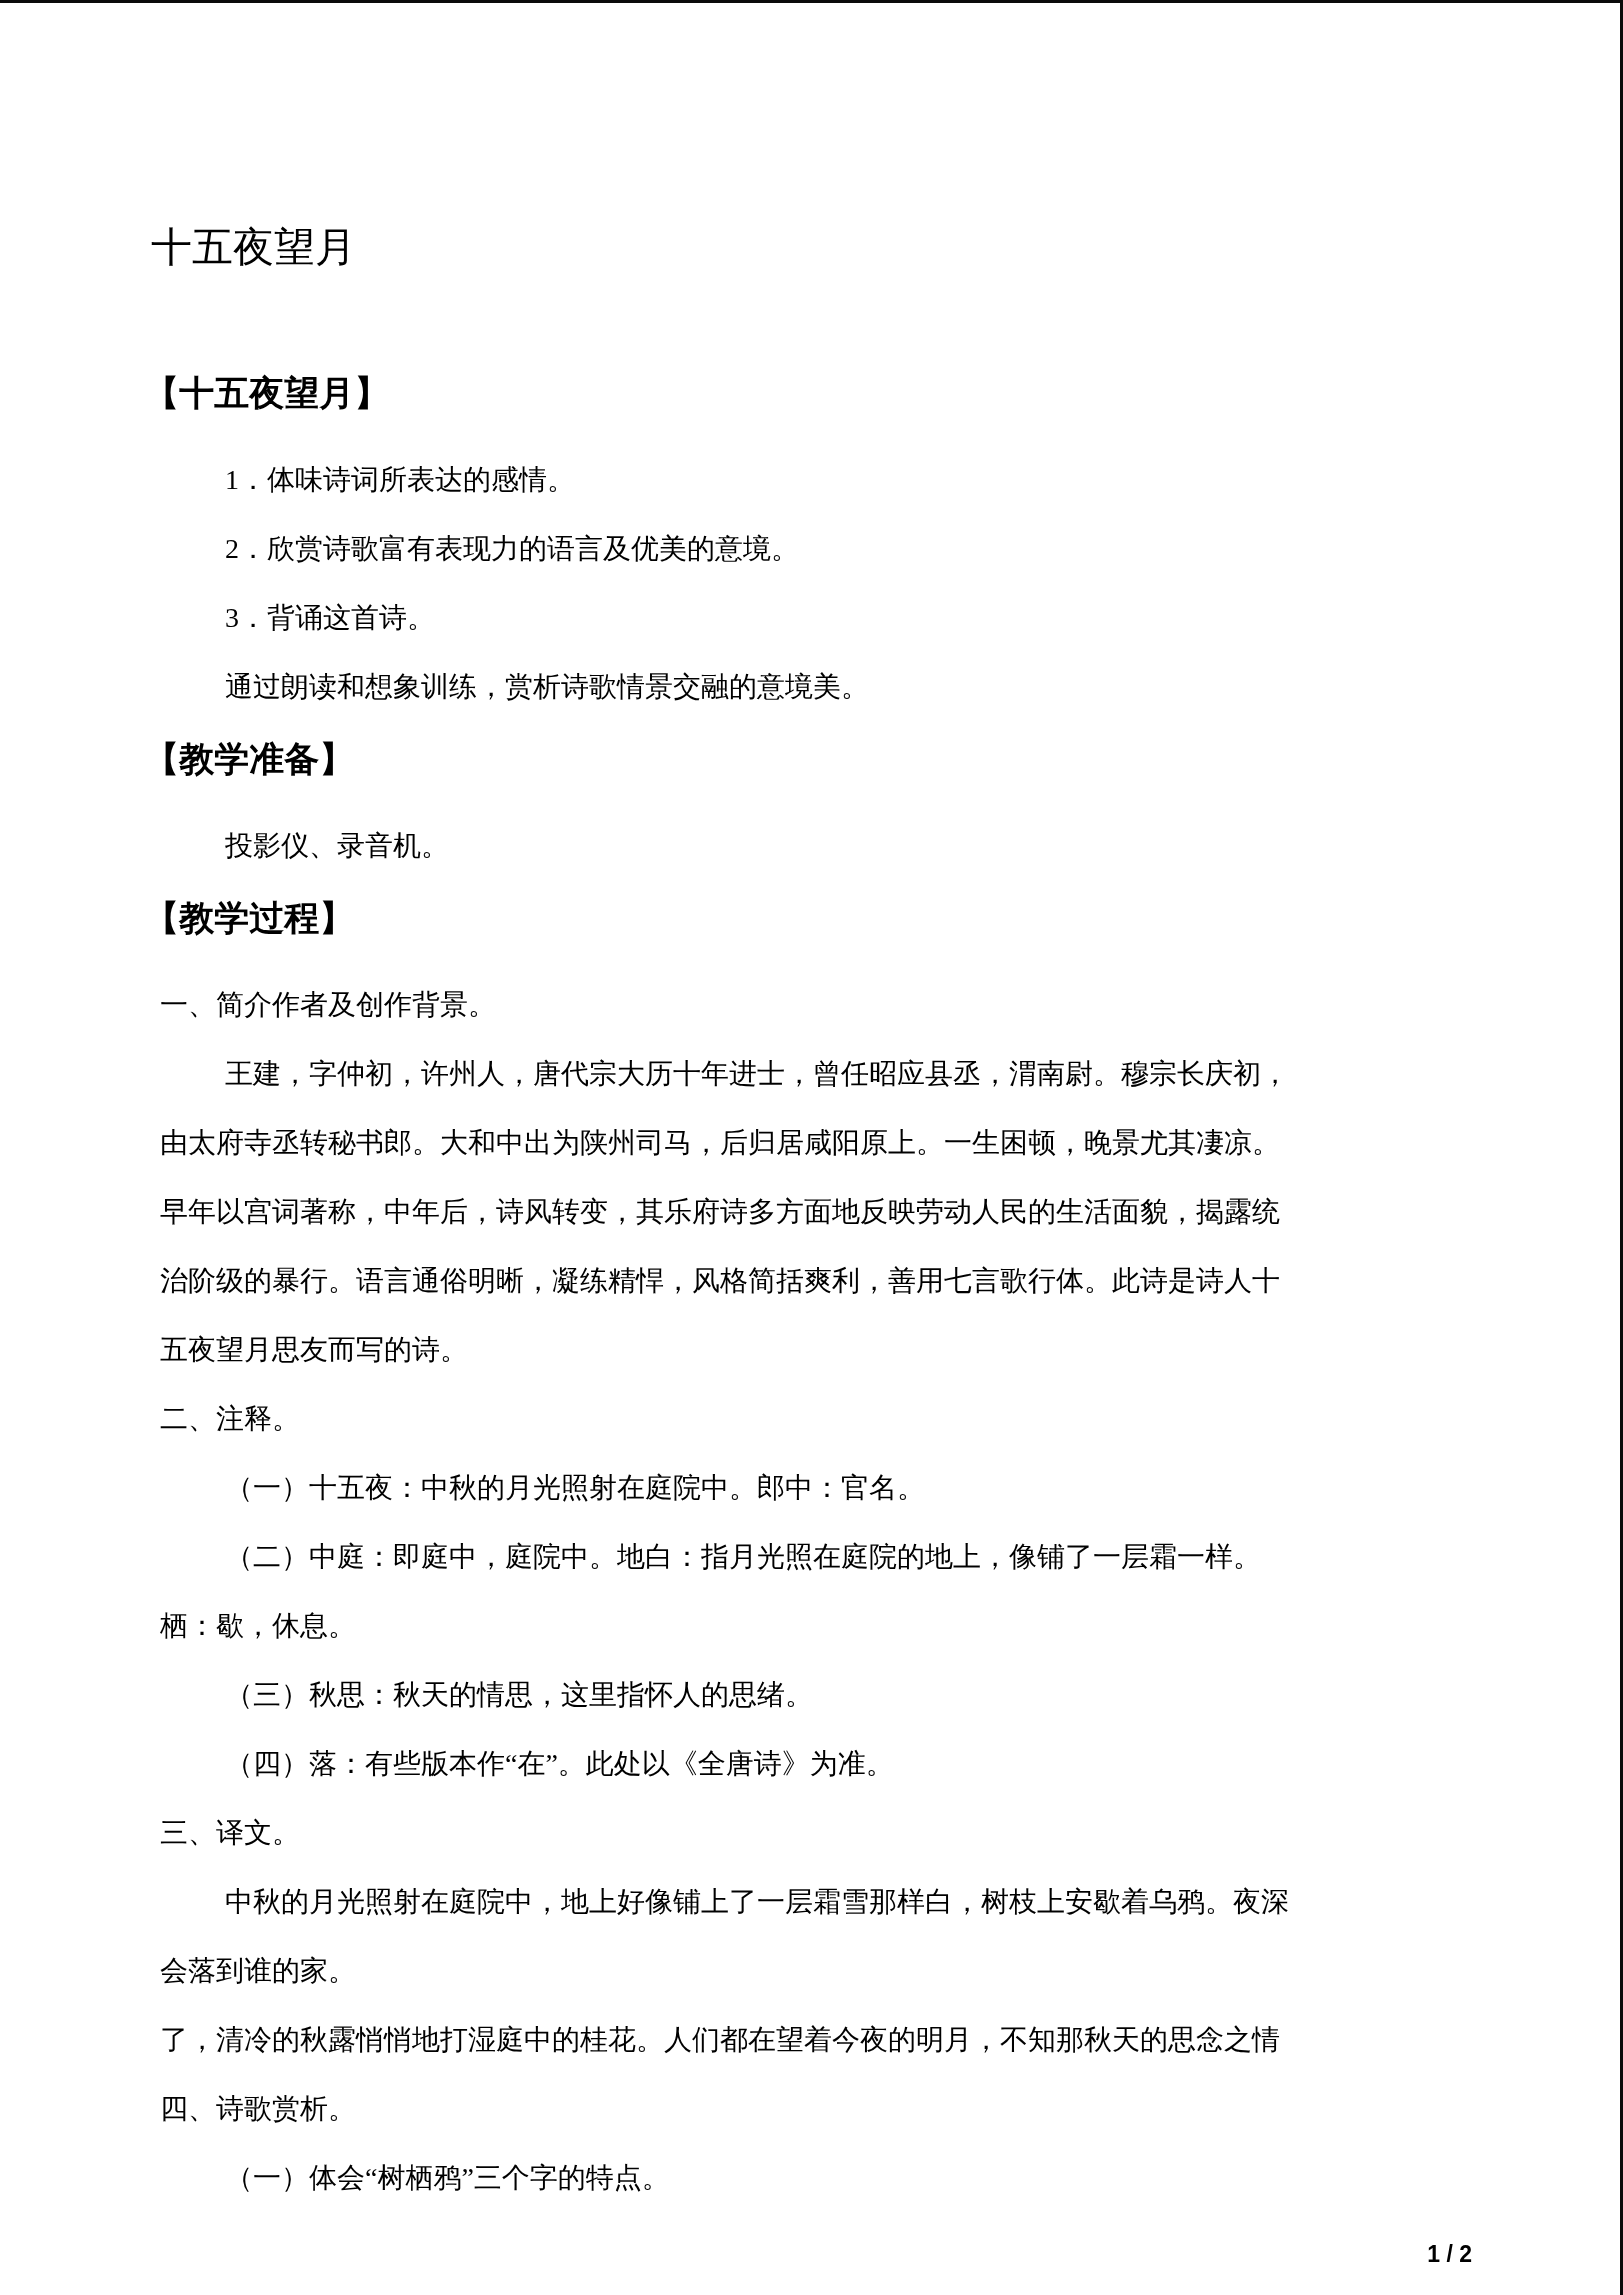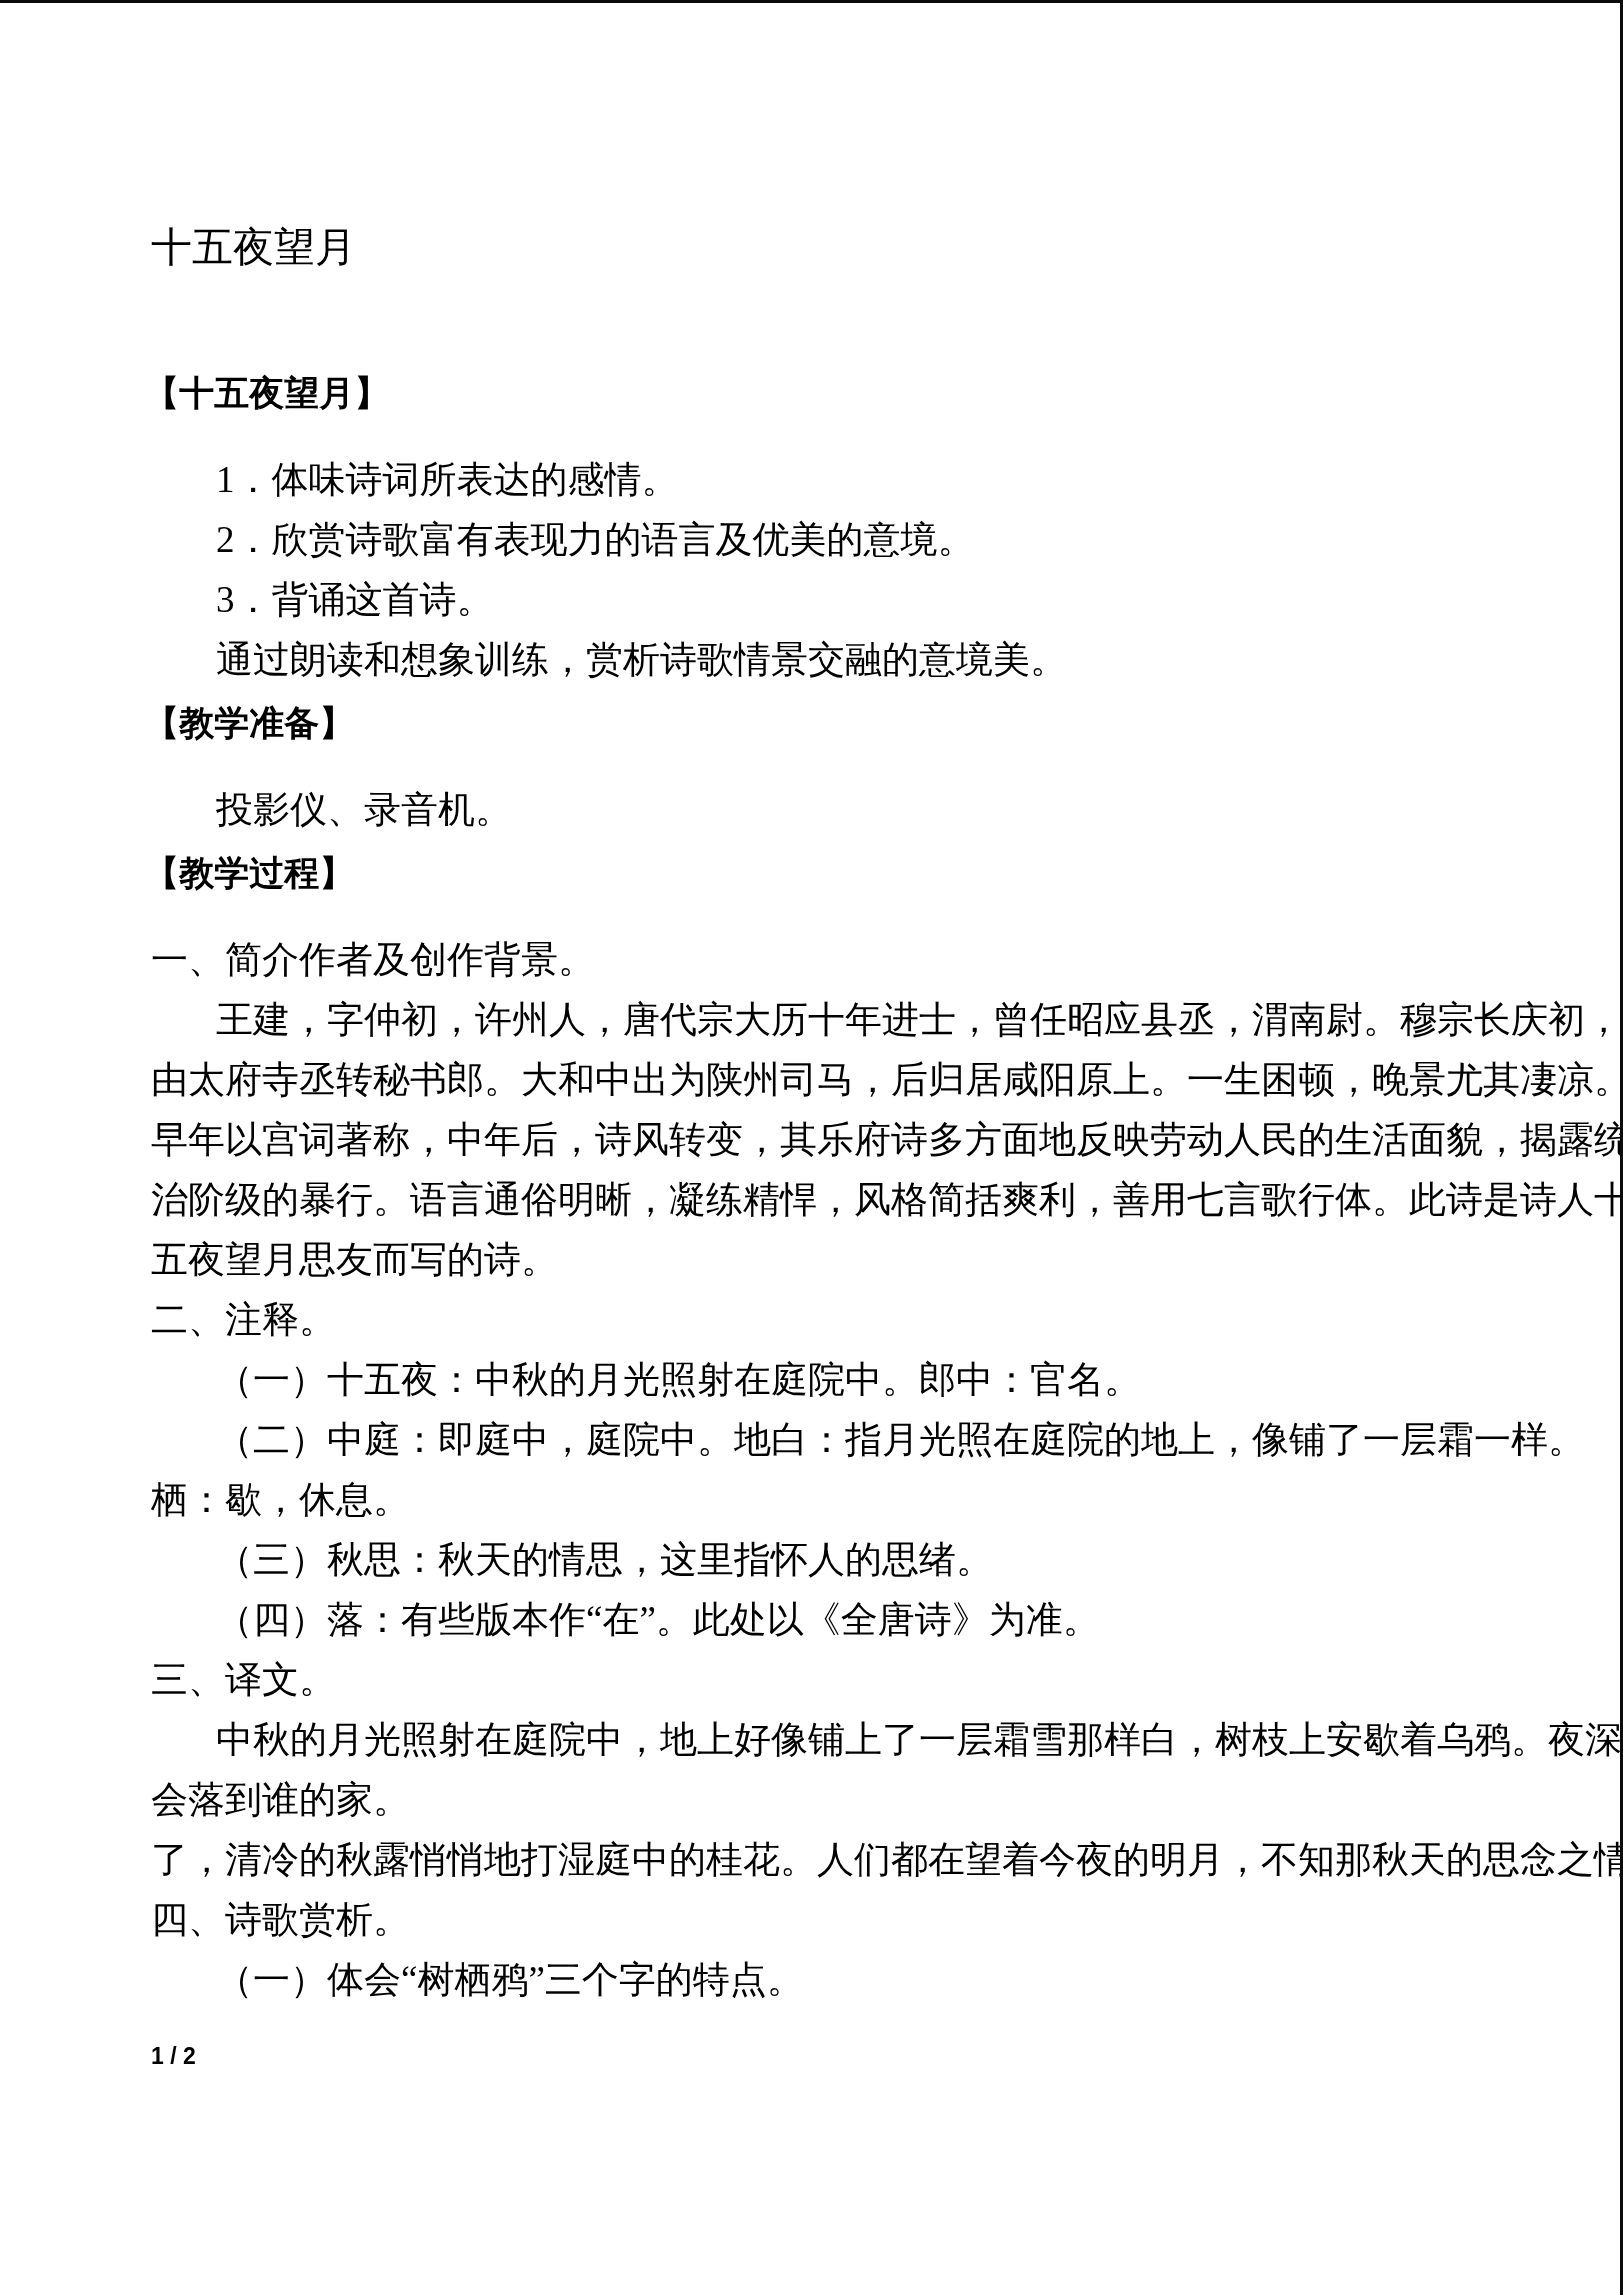--- a/index.html
+++ b/index.html
@@ -38,31 +38,31 @@
     text-align: left;
     margin: 0 0 83px 0;
   }
   .heading {
     font-size: 35px;
     font-weight: 700;
     line-height: 68px;
     margin: 0 0 22px -6.8px;
   }
   .line {
-    font-size: 37px;
+    font-size: 28px;
     line-height: 60px;
-    margin: 0;
+    margin: 9px;
     white-space: nowrap;
   }
   .indent {
     padding-left: 65px;
   }
   .footer {
     margin-top: 31px;
-    text-align: left;
+    text-align: right;
     font-family: "Liberation Sans", "DejaVu Sans", sans-serif;
     font-weight: 700;
     font-size: 23px;
     line-height: 30px;
   }
 </style>
 </head>
 <body>
 
 <div class="page">

